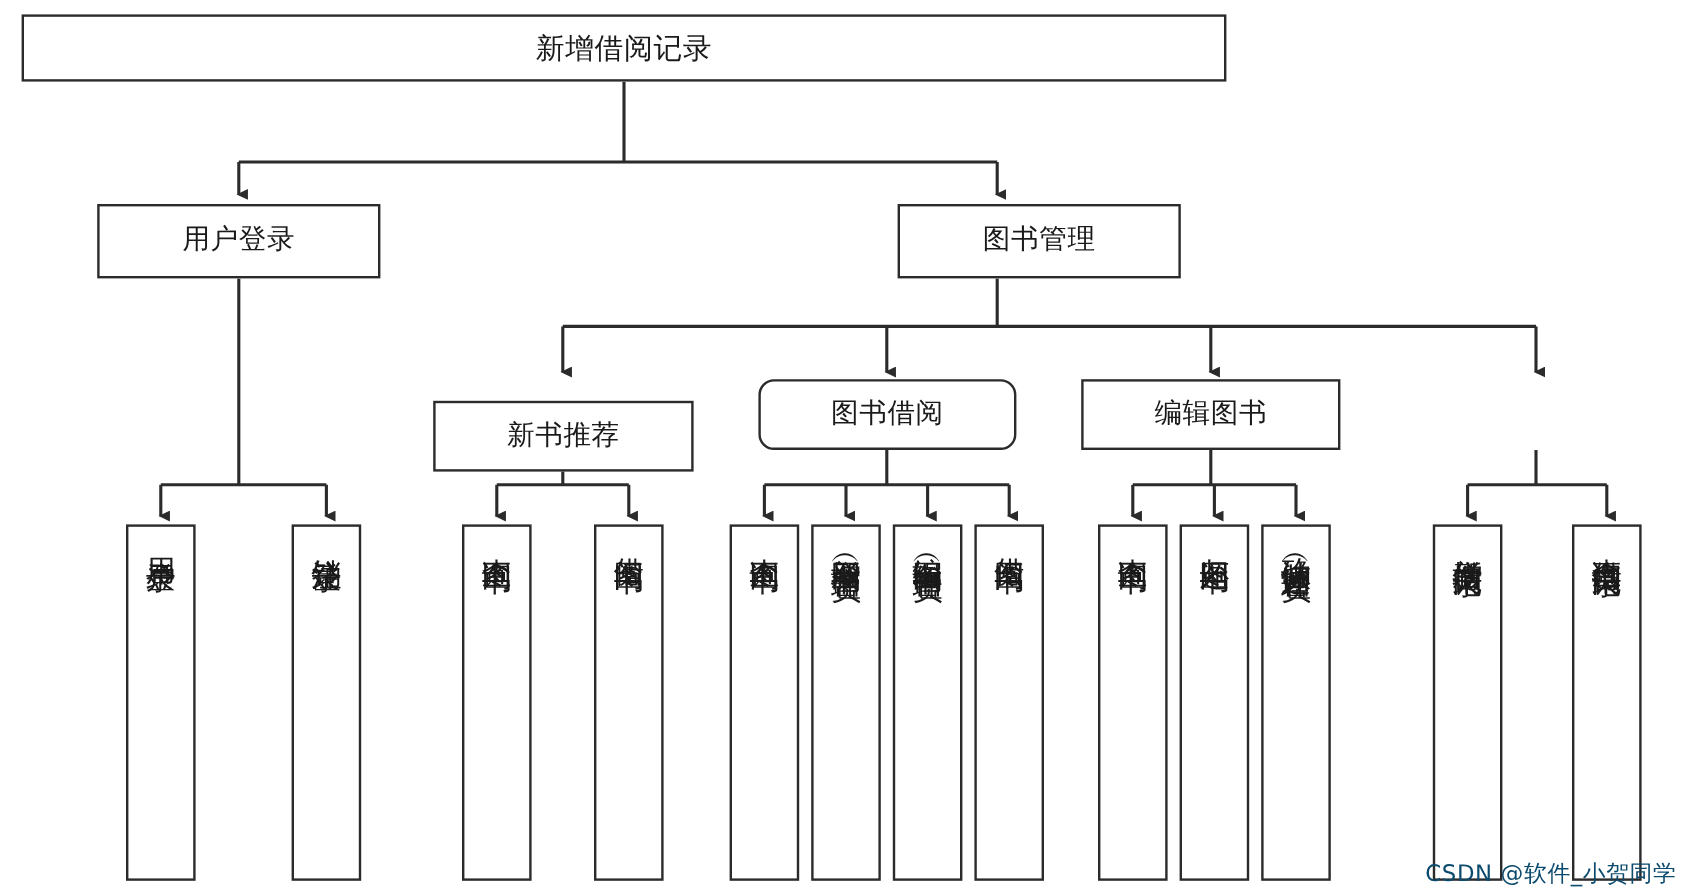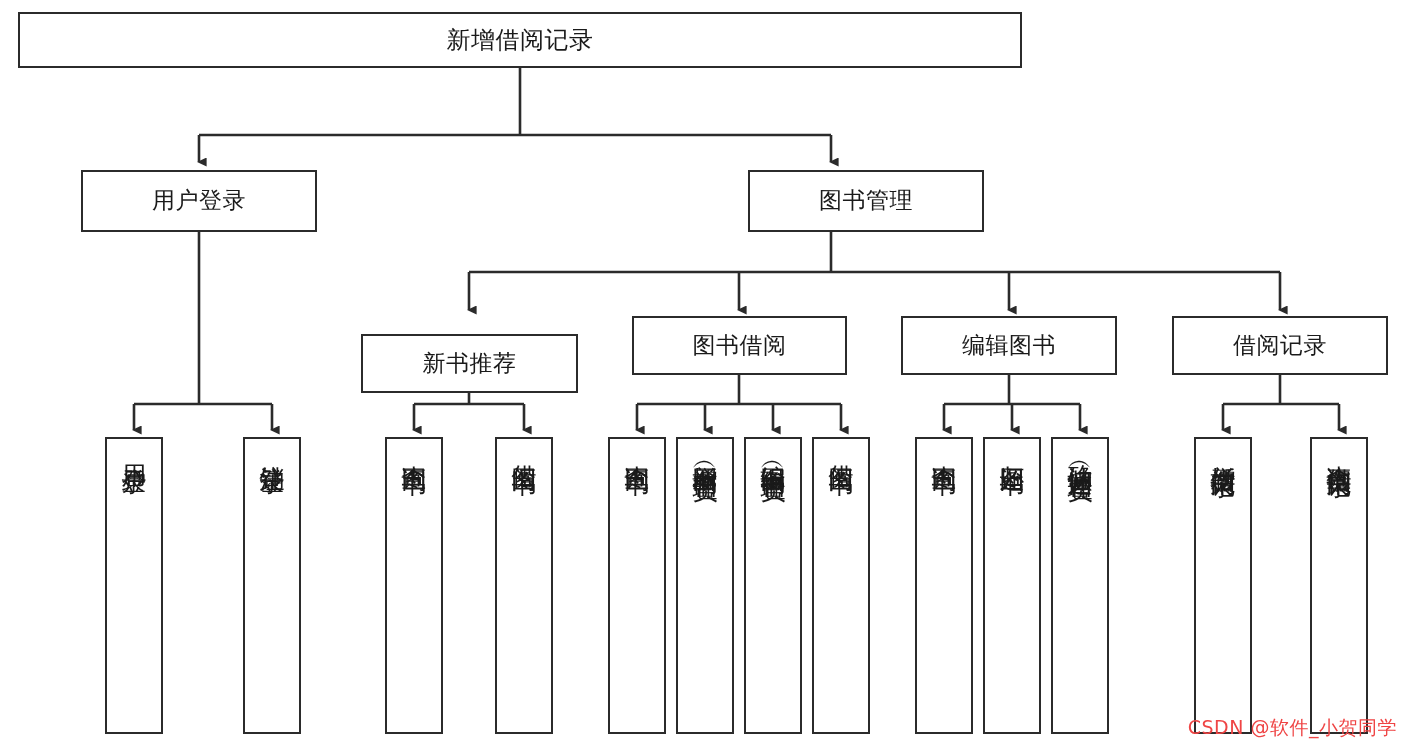--- a/index.html
+++ b/index.html
@@ -48,21 +48,21 @@
     line-height:1.16;
     letter-spacing:2px;
     white-space:nowrap;
     height:auto;
   }
   .watermark{
     position:absolute;
     right:8px;
     bottom:6px;
     font-size:19px;
-    color:#ef4444;
+    color:#0c4a6e;
     letter-spacing:0.5px;
     white-space:nowrap;
     user-select:none;
   }
 </style>
 </head>
 <body>
 
 <div id="diagram">
 
@@ -123,28 +123,25 @@
   <div class="node h" style="left:81px;top:170px;width:236px;height:62px;">
     <span class="label">用户登录</span>
   </div>
   <div class="node h" style="left:712px;top:170px;width:236px;height:62px;margin-left:36px;">
     <span class="label">图书管理</span>
   </div>
 
   <div class="node h" style="left:361px;top:334px;width:217px;height:59px;">
     <span class="label">新书推荐</span>
   </div>
-  <div class="node h" style="left:632px;top:316px;width:215px;height:59px;">
+  <div class="node h" style="left:632px;top:316px;width:215px;height:59px;border-radius:13px;">
     <span class="label">图书借阅</span>
   </div>
   <div class="node h" style="left:901px;top:316px;width:216px;height:59px;">
     <span class="label">编辑图书</span>
-  </div>
-  <div class="node h" style="left:1172px;top:316px;width:216px;height:59px;">
-    <span class="label">借阅记录</span>
   </div>
 
   <div class="node v" style="left:105px;top:437px;width:58px;height:297px;">
     <span class="label">用户登录</span>
   </div>
   <div class="node v" style="left:243px;top:437px;width:58px;height:297px;">
     <span class="label">注销登录</span>
   </div>
 
   <div class="node v" style="left:385px;top:437px;width:58px;height:297px;">

